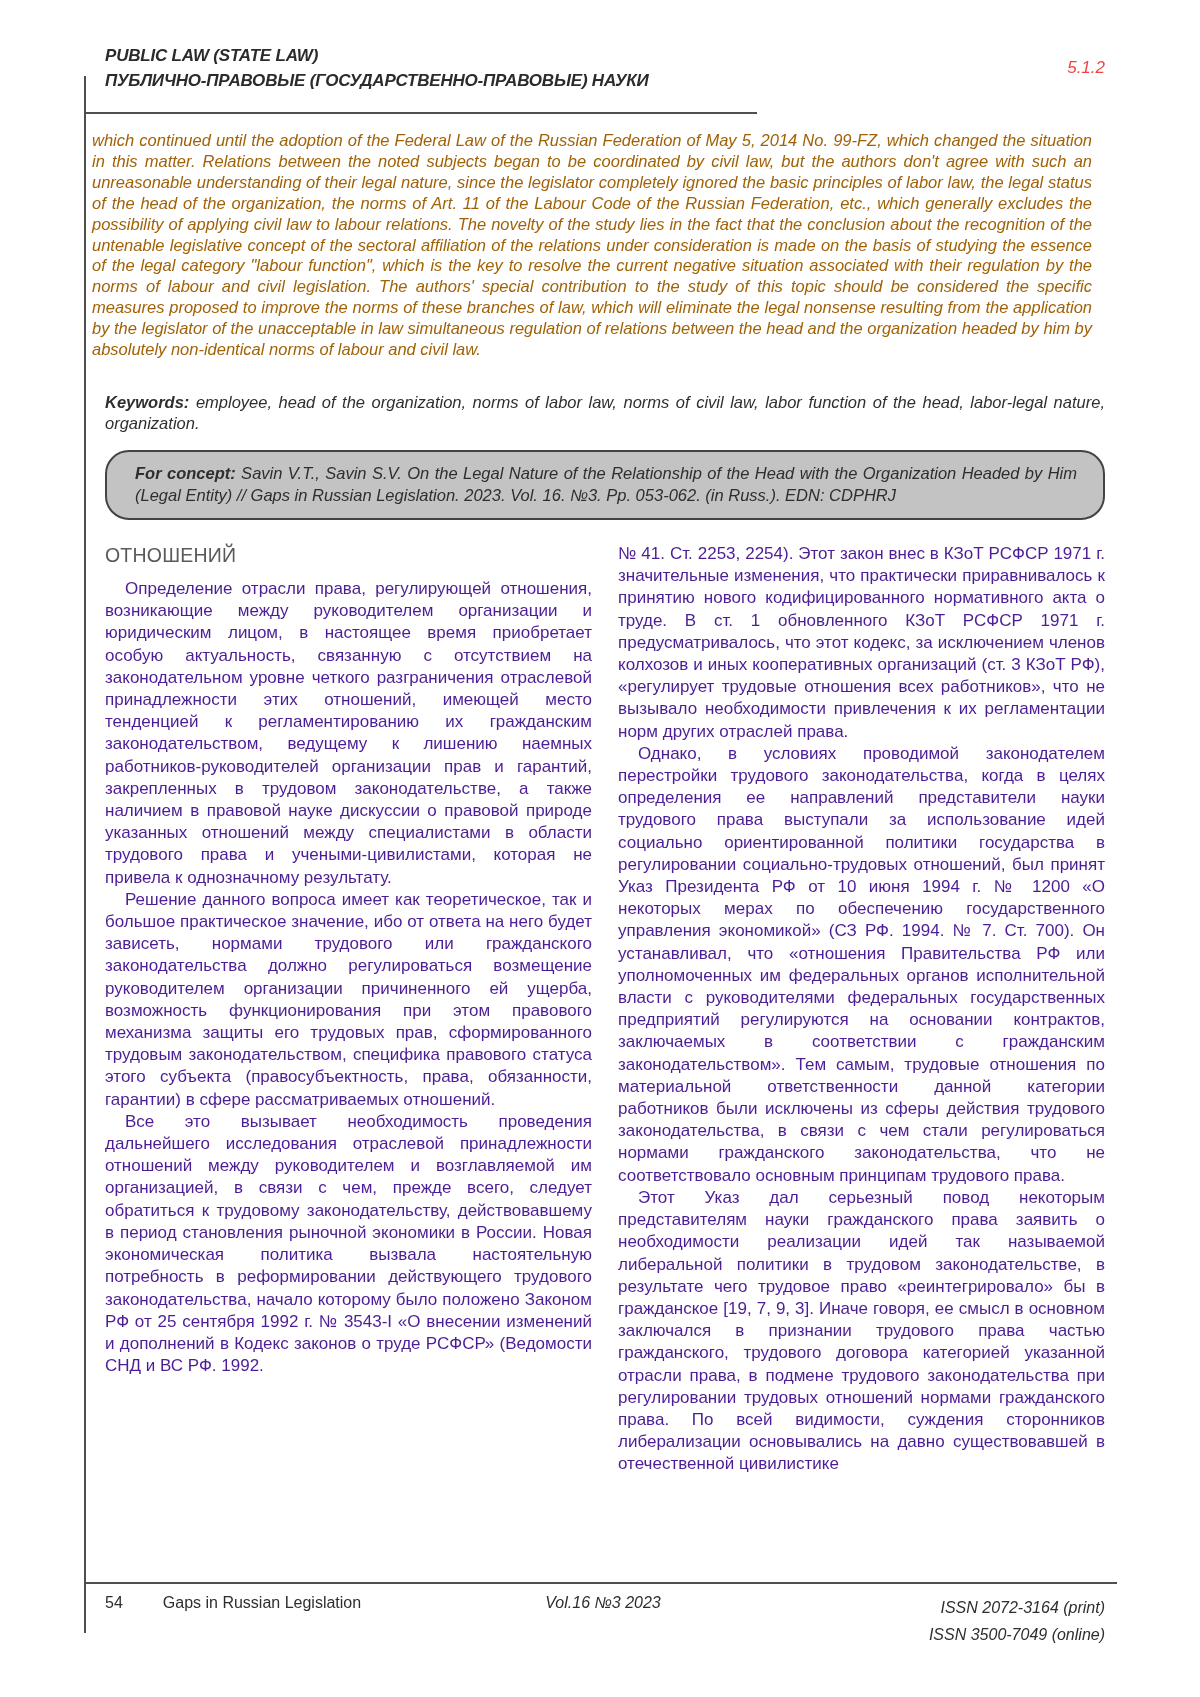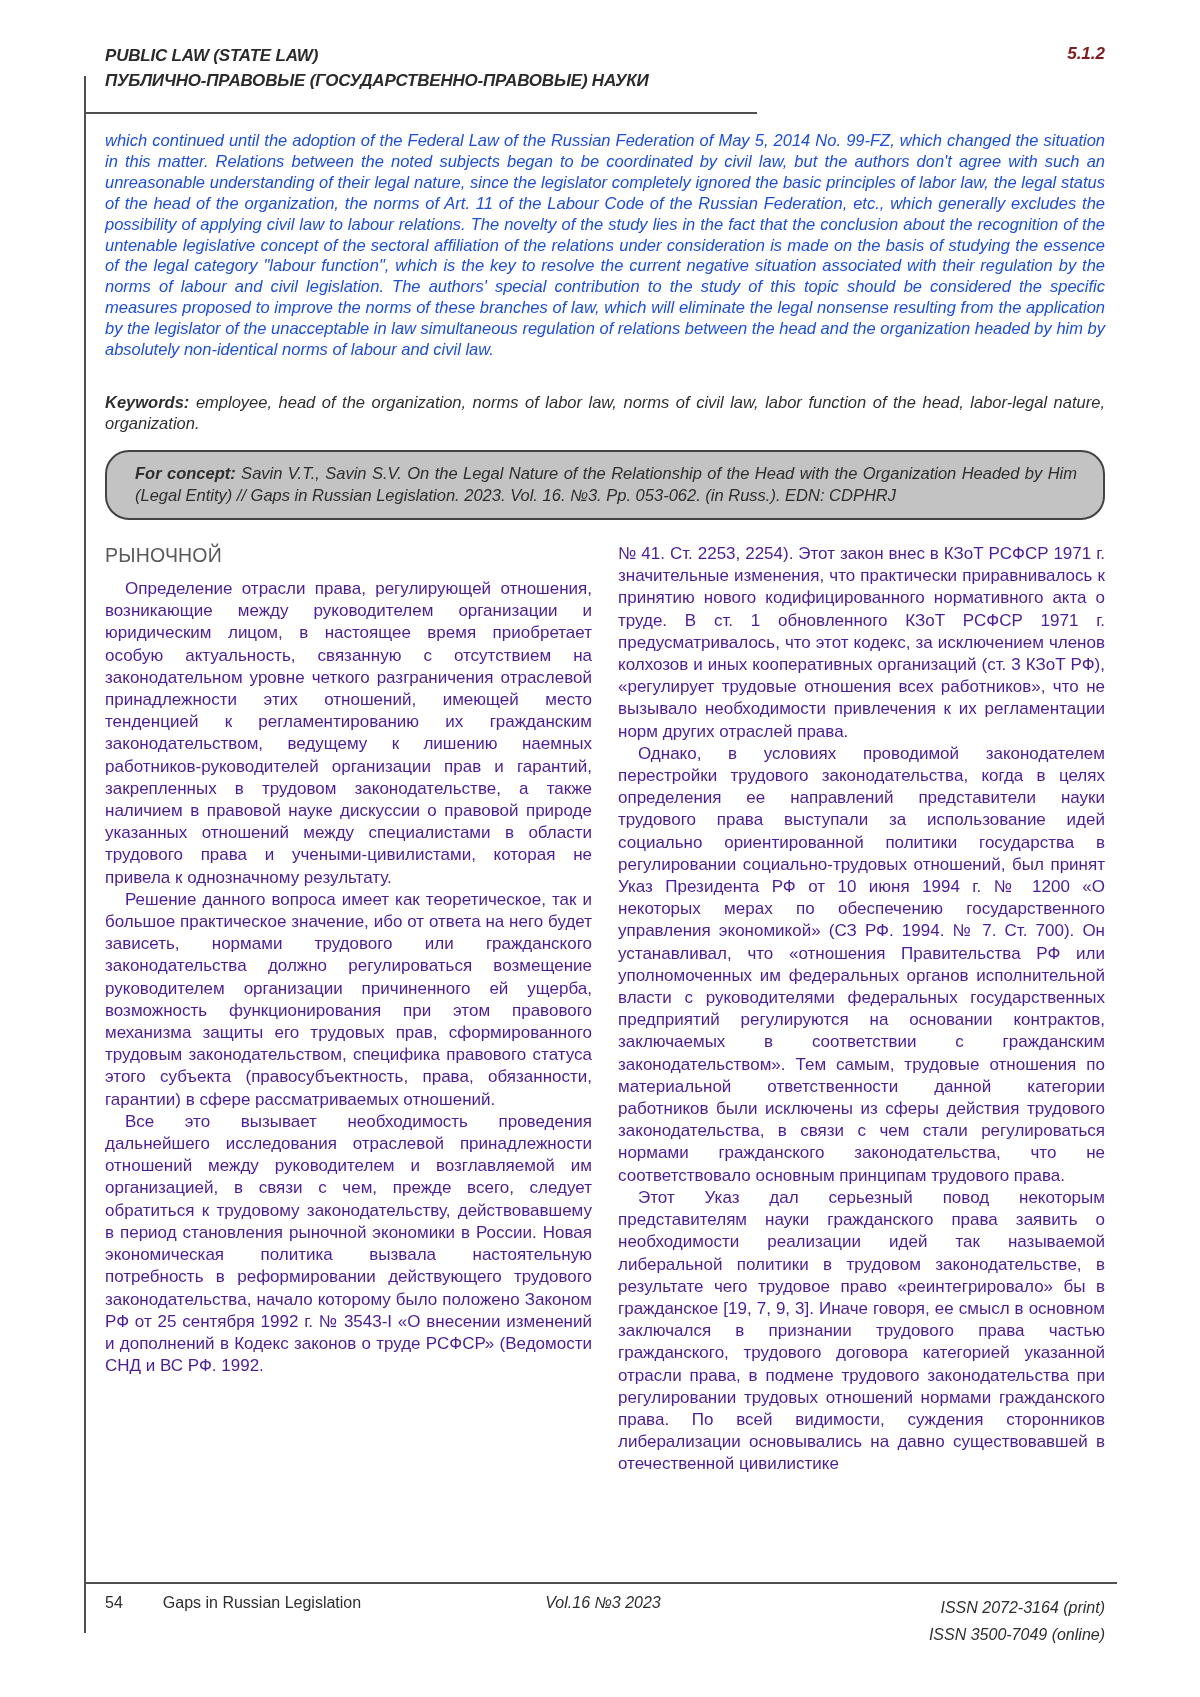--- a/index.html
+++ b/index.html
@@ -11,24 +11,24 @@
     color:#3d3d3d;
     overflow:hidden;
   }
   
   .vrule{position:absolute;left:84px;top:76px;width:2px;height:1557px;background:#4f4f4f;}
   .header-rule{position:absolute;left:85px;top:112px;width:672px;height:2px;background:#4f4f4f;}
   .footer-rule{position:absolute;left:85px;top:1582px;width:1032px;height:2px;background:#4f4f4f;}
   
   .hdr{position:absolute;left:105px;top:44px;width:1000px;display:flex;justify-content:space-between;align-items:flex-start;}
   .rubric{font-weight:bold;font-style:italic;font-size:17px;line-height:1.45;color:#2b2b2b;letter-spacing:-0.2px;}
-  .code{font-weight:bold;font-style:italic;font-size:17px;color:#7f1d1d;margin-top:0;}
+  .code{font-weight:normal;font-style:italic;font-size:17px;color:#ef4444;margin-top:14px;}
   
-  .abstract{position:absolute;left:105px;top:130px;width:1000px;margin:0;
-    font-style:italic;font-size:16.5px;line-height:20.9px;text-align:justify;color:#1d4ed8;}
+  .abstract{position:absolute;left:92px;top:130px;width:1000px;margin:0;
+    font-style:italic;font-size:16.5px;line-height:20.9px;text-align:justify;color:#a16207;}
   .keywords{position:absolute;left:105px;top:392px;width:1000px;margin:0;
     font-style:italic;font-size:16.5px;line-height:21px;text-align:justify;color:#2f2f2f;}
   .kw-label{font-weight:bold;}
   
   .citation-box{position:absolute;left:105px;top:450px;width:1000px;box-sizing:border-box;
     background:#c3c3c3;border:2.5px solid #434343;border-radius:24px;
     padding:11px 26px 12px 28px;
     font-style:italic;font-size:16.5px;line-height:21.5px;text-align:justify;color:#2e2e2e;}
   .cit-label{font-weight:bold;}
   
@@ -64,21 +64,21 @@
   </header>
 
   <p class="abstract">which continued until the adoption of the Federal Law of the Russian Federation of May 5, 2014 No. 99-FZ, which changed the situation in this matter. Relations between the noted subjects began to be coordinated by civil law, but the authors don't agree with such an unreasonable understanding of their legal nature, since the legislator completely ignored the basic principles of labor law, the legal status of the head of the organization, the norms of Art. 11 of the Labour Code of the Russian Federation, etc., which generally excludes the possibility of applying civil law to labour relations. The novelty of the study lies in the fact that the conclusion about the recognition of the untenable legislative concept of the sectoral affiliation of the relations under consideration is made on the basis of studying the essence of the legal category "labour function", which is the key to resolve the current negative situation associated with their regulation by the norms of labour and civil legislation. The authors' special contribution to the study of this topic should be considered the specific measures proposed to improve the norms of these branches of law, which will eliminate the legal nonsense resulting from the application by the legislator of the unacceptable in law simultaneous regulation of relations between the head and the organization headed by him by absolutely non-identical norms of labour and civil law.</p>
 
   <p class="keywords"><span class="kw-label">Keywords:</span><span> employee, head of the organization, norms of labor law, norms of civil law, labor function of the head, labor-legal nature, organization.</span></p>
 
   <div class="citation-box"><span class="cit-label">For concept:</span><span> Savin V.T., Savin S.V. On the Legal Nature of the Relationship of the Head with the Organization Headed by Him (Legal Entity) // Gaps in Russian Legislation. 2023. Vol. 16. №3. Pp. 053-062. (in Russ.). EDN: CDPHRJ</span></div>
 
   <div class="columns">
     <div class="col">
-      <h2 class="h-sec">РЫНОЧНОЙ</h2>
+      <h2 class="h-sec">ОТНОШЕНИЙ</h2>
       <p class="indent">Определение отрасли права, регулирующей отношения, возникающие между руководителем организации и юридическим лицом, в настоящее время приобретает особую актуальность, связанную с отсутствием на законодательном уровне четкого разграничения отраслевой принадлежности этих отношений, имеющей место тенденцией к регламентированию их гражданским законодательством, ведущему к лишению наемных работников-руководителей организации прав и гарантий, закрепленных в трудовом законодательстве, а также наличием в правовой науке дискуссии о правовой природе указанных отношений между специалистами в области трудового права и учеными-цивилистами, которая не привела к однозначному результату.</p>
       <p class="indent">Решение данного вопроса имеет как теоретическое, так и большое практическое значение, ибо от ответа на него будет зависеть, нормами трудового или гражданского законодательства должно регулироваться возмещение руководителем организации причиненного ей ущерба, возможность функционирования при этом правового механизма защиты его трудовых прав, сформированного трудовым законодательством, специфика правового статуса этого субъекта (правосубъектность, права, обязанности, гарантии) в сфере рассматриваемых отношений.</p>
       <p class="indent">Все это вызывает необходимость проведения дальнейшего исследования отраслевой принадлежности отношений между руководителем и возглавляемой им организацией, в связи с чем, прежде всего, следует обратиться к трудовому законодательству, действовавшему в период становления рыночной экономики в России. Новая экономическая политика вызвала настоятельную потребность в реформировании действующего трудового законодательства, начало которому было положено Законом РФ от 25 сентября 1992 г. № 3543-I «О внесении изменений и дополнений в Кодекс законов о труде РСФСР» (Ведомости СНД и ВС РФ. 1992.</p>
     </div>
     <div class="col">
       <p>№ 41. Ст. 2253, 2254). Этот закон внес в КЗоТ РСФСР 1971 г. значительные изменения, что практически приравнивалось к принятию нового кодифицированного нормативного акта о труде. В ст. 1 обновленного КЗоТ РСФСР 1971 г. предусматривалось, что этот кодекс, за исключением членов колхозов и иных кооперативных организаций (ст. 3 КЗоТ РФ), «регулирует трудовые отношения всех работников», что не вызывало необходимости привлечения к их регламентации норм других отраслей права.</p>
       <p class="indent">Однако, в условиях проводимой законодателем перестройки трудового законодательства, когда в целях определения ее направлений представители науки трудового права выступали за использование идей социально ориентированной политики государства в регулировании социально-трудовых отношений, был принят Указ Президента РФ от 10 июня 1994 г. № 1200 «О некоторых мерах по обеспечению государственного управления экономикой» (СЗ РФ. 1994. № 7. Ст. 700). Он устанавливал, что «отношения Правительства РФ или уполномоченных им федеральных органов исполнительной власти с руководителями федеральных государственных предприятий регулируются на основании контрактов, заключаемых в соответствии с гражданским законодательством». Тем самым, трудовые отношения по материальной ответственности данной категории работников были исключены из сферы действия трудового законодательства, в связи с чем стали регулироваться нормами гражданского законодательства, что не соответствовало основным принципам трудового права.</p>
       <p class="indent">Этот Указ дал серьезный повод некоторым представителям науки гражданского права заявить о необходимости реализации идей так называемой либеральной политики в трудовом законодательстве, в результате чего трудовое право «реинтегрировало» бы в гражданское [19, 7, 9, 3]. Иначе говоря, ее смысл в основном заключался в признании трудового права частью гражданского, трудового договора категорией указанной отрасли права, в подмене трудового законодательства при регулировании трудовых отношений нормами гражданского права. По всей видимости, суждения сторонников либерализации основывались на давно существовавшей в отечественной цивилистике</p>
     </div>
   </div>

